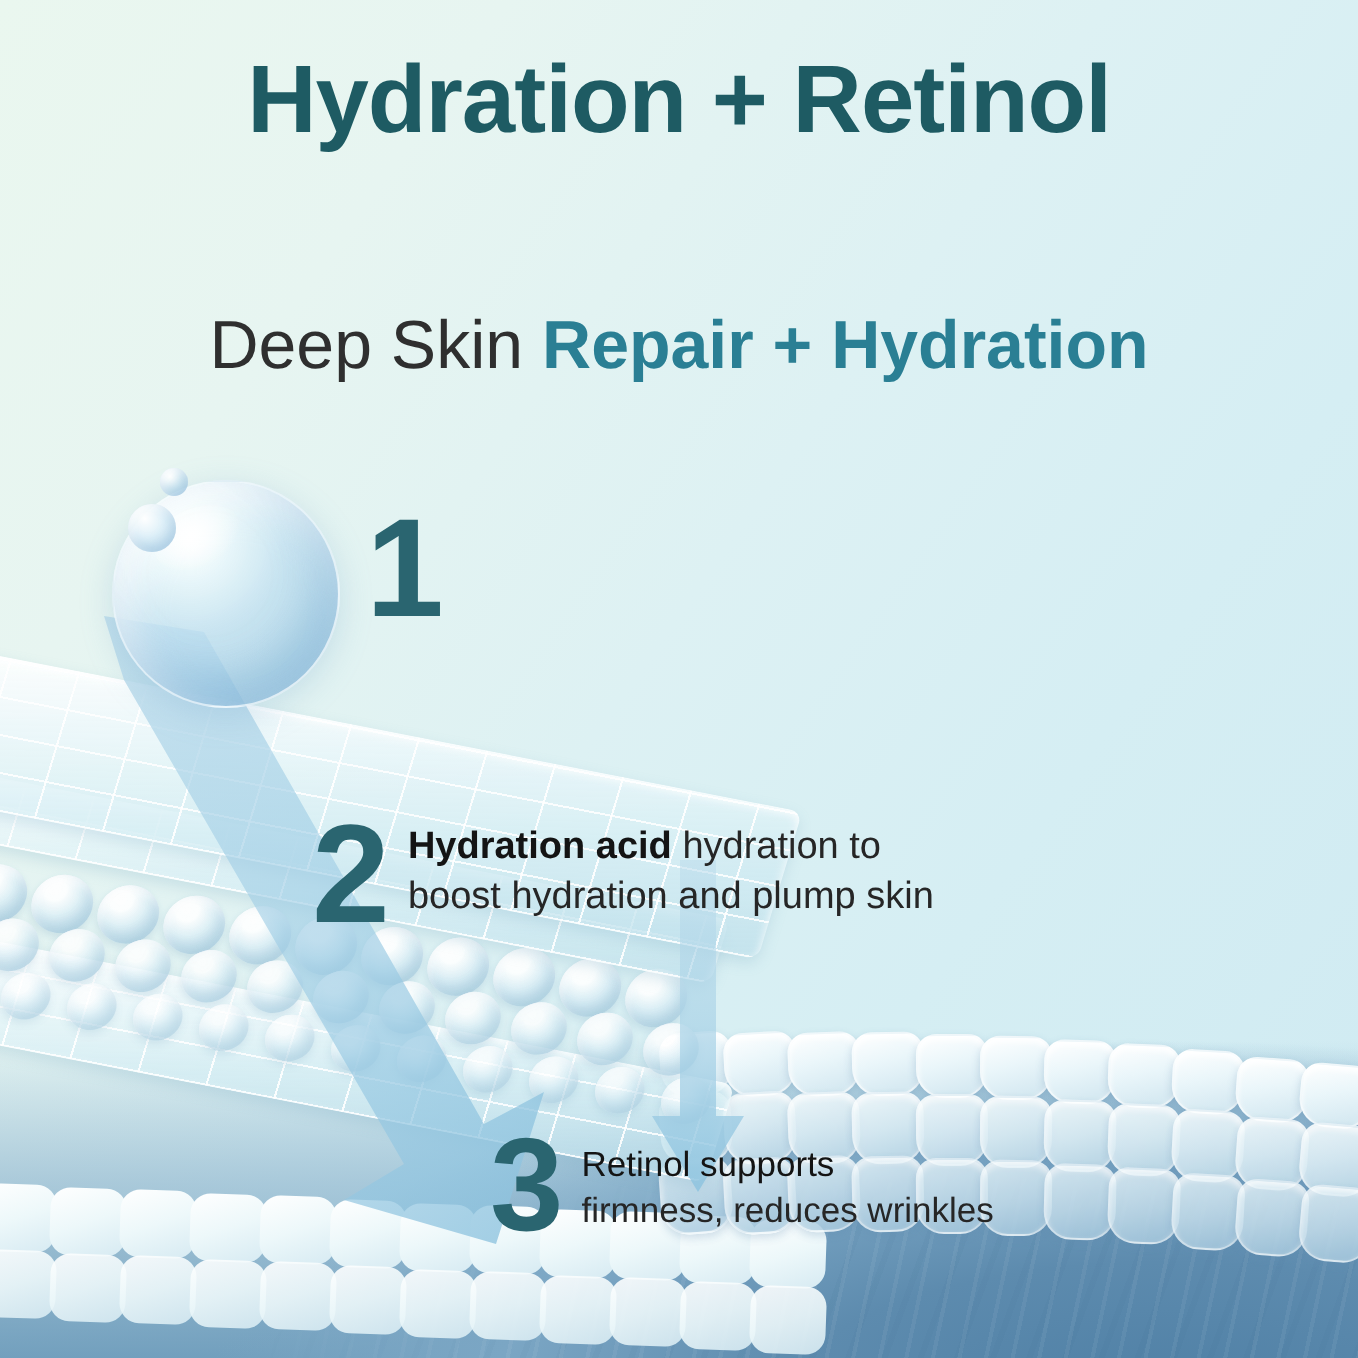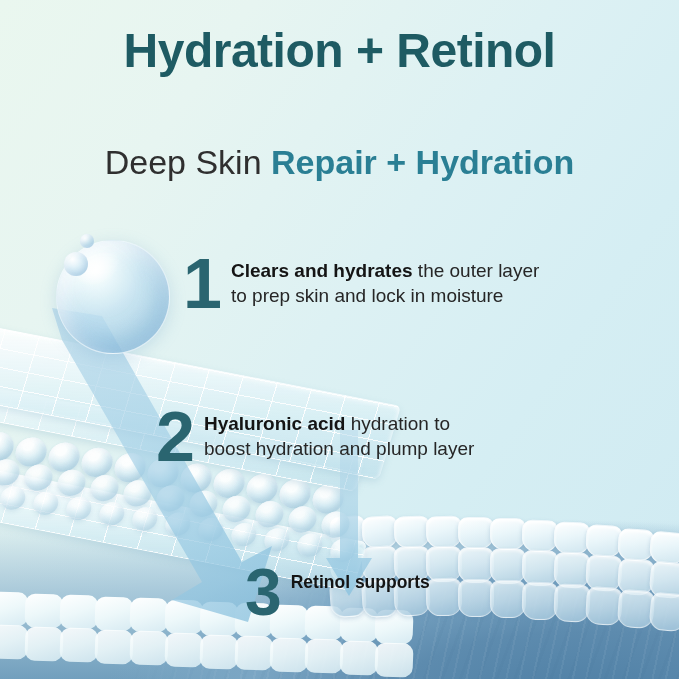--- a/index.html
+++ b/index.html
@@ -138,21 +138,21 @@
   }
   .banner-text{
     font-family:"Liberation Serif",serif;
     font-style:italic;font-weight:bold;
     font-size:44px;color:#ffffff;letter-spacing:.5px;
     line-height:1;
     transform:translateY(-1px);
     text-shadow:0 1px 1px rgba(0,0,0,.12);
   }
   .subhead{
-    position:absolute;left:0;top:144px;width:679px;text-align:center;
+    position:absolute;left:0;top:155px;width:679px;text-align:center;
     font-size:34px;line-height:1.1;white-space:nowrap;
   }
   .subhead .plain{color:#2f2f2f;font-weight:normal;}
   .subhead .accent{color:#2a7f94;font-weight:bold;}
 
   .step{position:absolute;display:flex;align-items:flex-start;}
   .step .num{
     font-size:66px;font-weight:bold;color:#2a6570;
     line-height:.92;letter-spacing:-2px;
     flex:0 0 auto;
@@ -164,21 +164,21 @@
   .step .b{font-weight:bold;color:#141414;}
 
   #step1{left:183px;top:252px;}
   #step1 .num{font-size:70px;}
   #step2{left:156px;top:405px;}
   #step2 .num{font-size:70px;}
   #step3{left:245px;top:562px;}
   #step3 .num{font-size:66px;}
   #step3 .body{padding-top:9px;}
   #step3 .line{font-size:17.5px;}
-  #step3 .line1{font-weight:bold;color:#141414;}
+  #step3 .line1{font-weight:normal;color:#141414;}
 </style>
 </head>
 <body>
 
 <div id="poster">
 
   <div class="bg-layer dermis"></div>
   <div class="bg-layer dermis-tex"></div>
 
   <div class="bg-layer slab ridge-low" id="ridgeLow">
@@ -324,34 +324,31 @@
 
   <div class="headline">Hydration + Retinol</div>
 
 
   <div class="subhead">
     <span class="plain">Deep Skin </span><span class="accent">Repair + Hydration</span>
   </div>
 
   <div class="step" id="step1">
     <div class="num">1</div>
-    <div class="body">
-      <div class="line"><span class="b">Clears and hydrates</span><span> the outer layer</span></div>
-      <div class="line">to prep skin and lock in moisture</div>
-    </div>
   </div>
 
   <div class="step" id="step2">
     <div class="num">2</div>
     <div class="body">
-      <div class="line"><span class="b">Hyaluronic acid</span><span>  hydration to</span></div>
-      <div class="line">boost hydration and plump layer</div>
+      <div class="line"><span class="b">Hydration acid</span><span>  hydration to</span></div>
+      <div class="line">boost hydration and plump skin</div>
     </div>
   </div>
 
   <div class="step" id="step3">
     <div class="num">3</div>
     <div class="body">
       <div class="line line1">Retinol supports</div>
+      <div class="line">firmness, reduces wrinkles</div>
     </div>
   </div>
 
 </div>
 
 </body></html>

